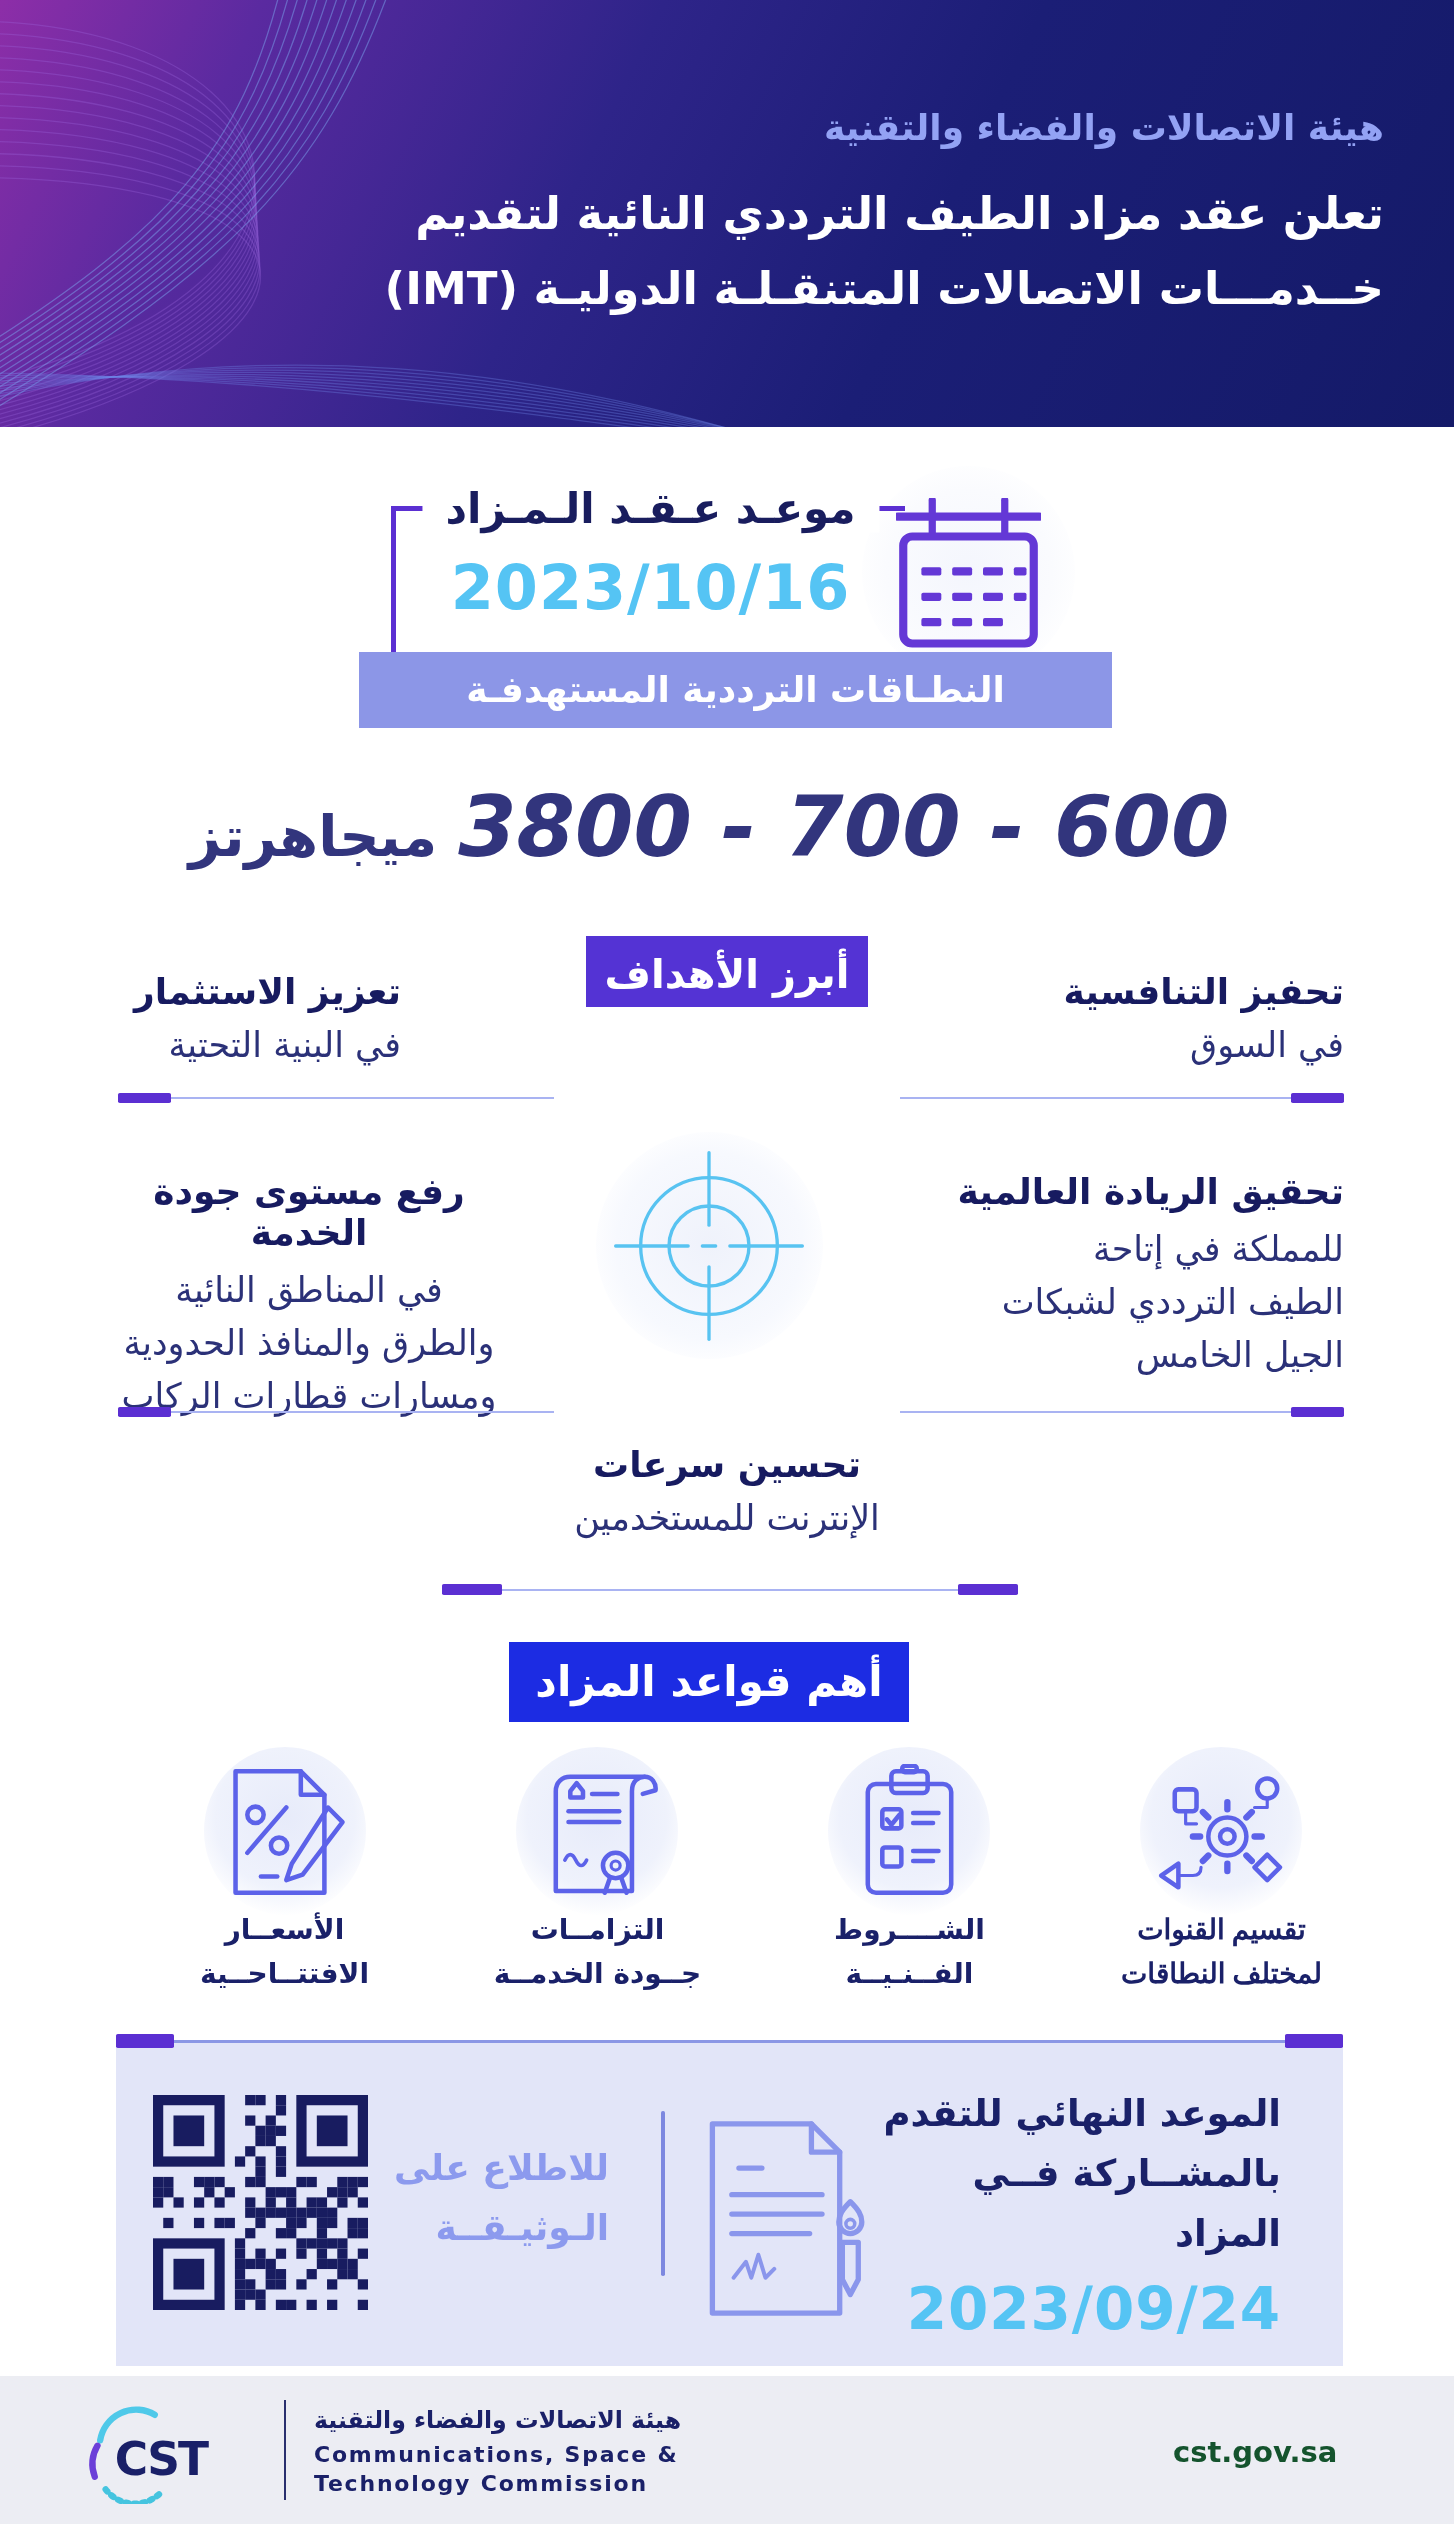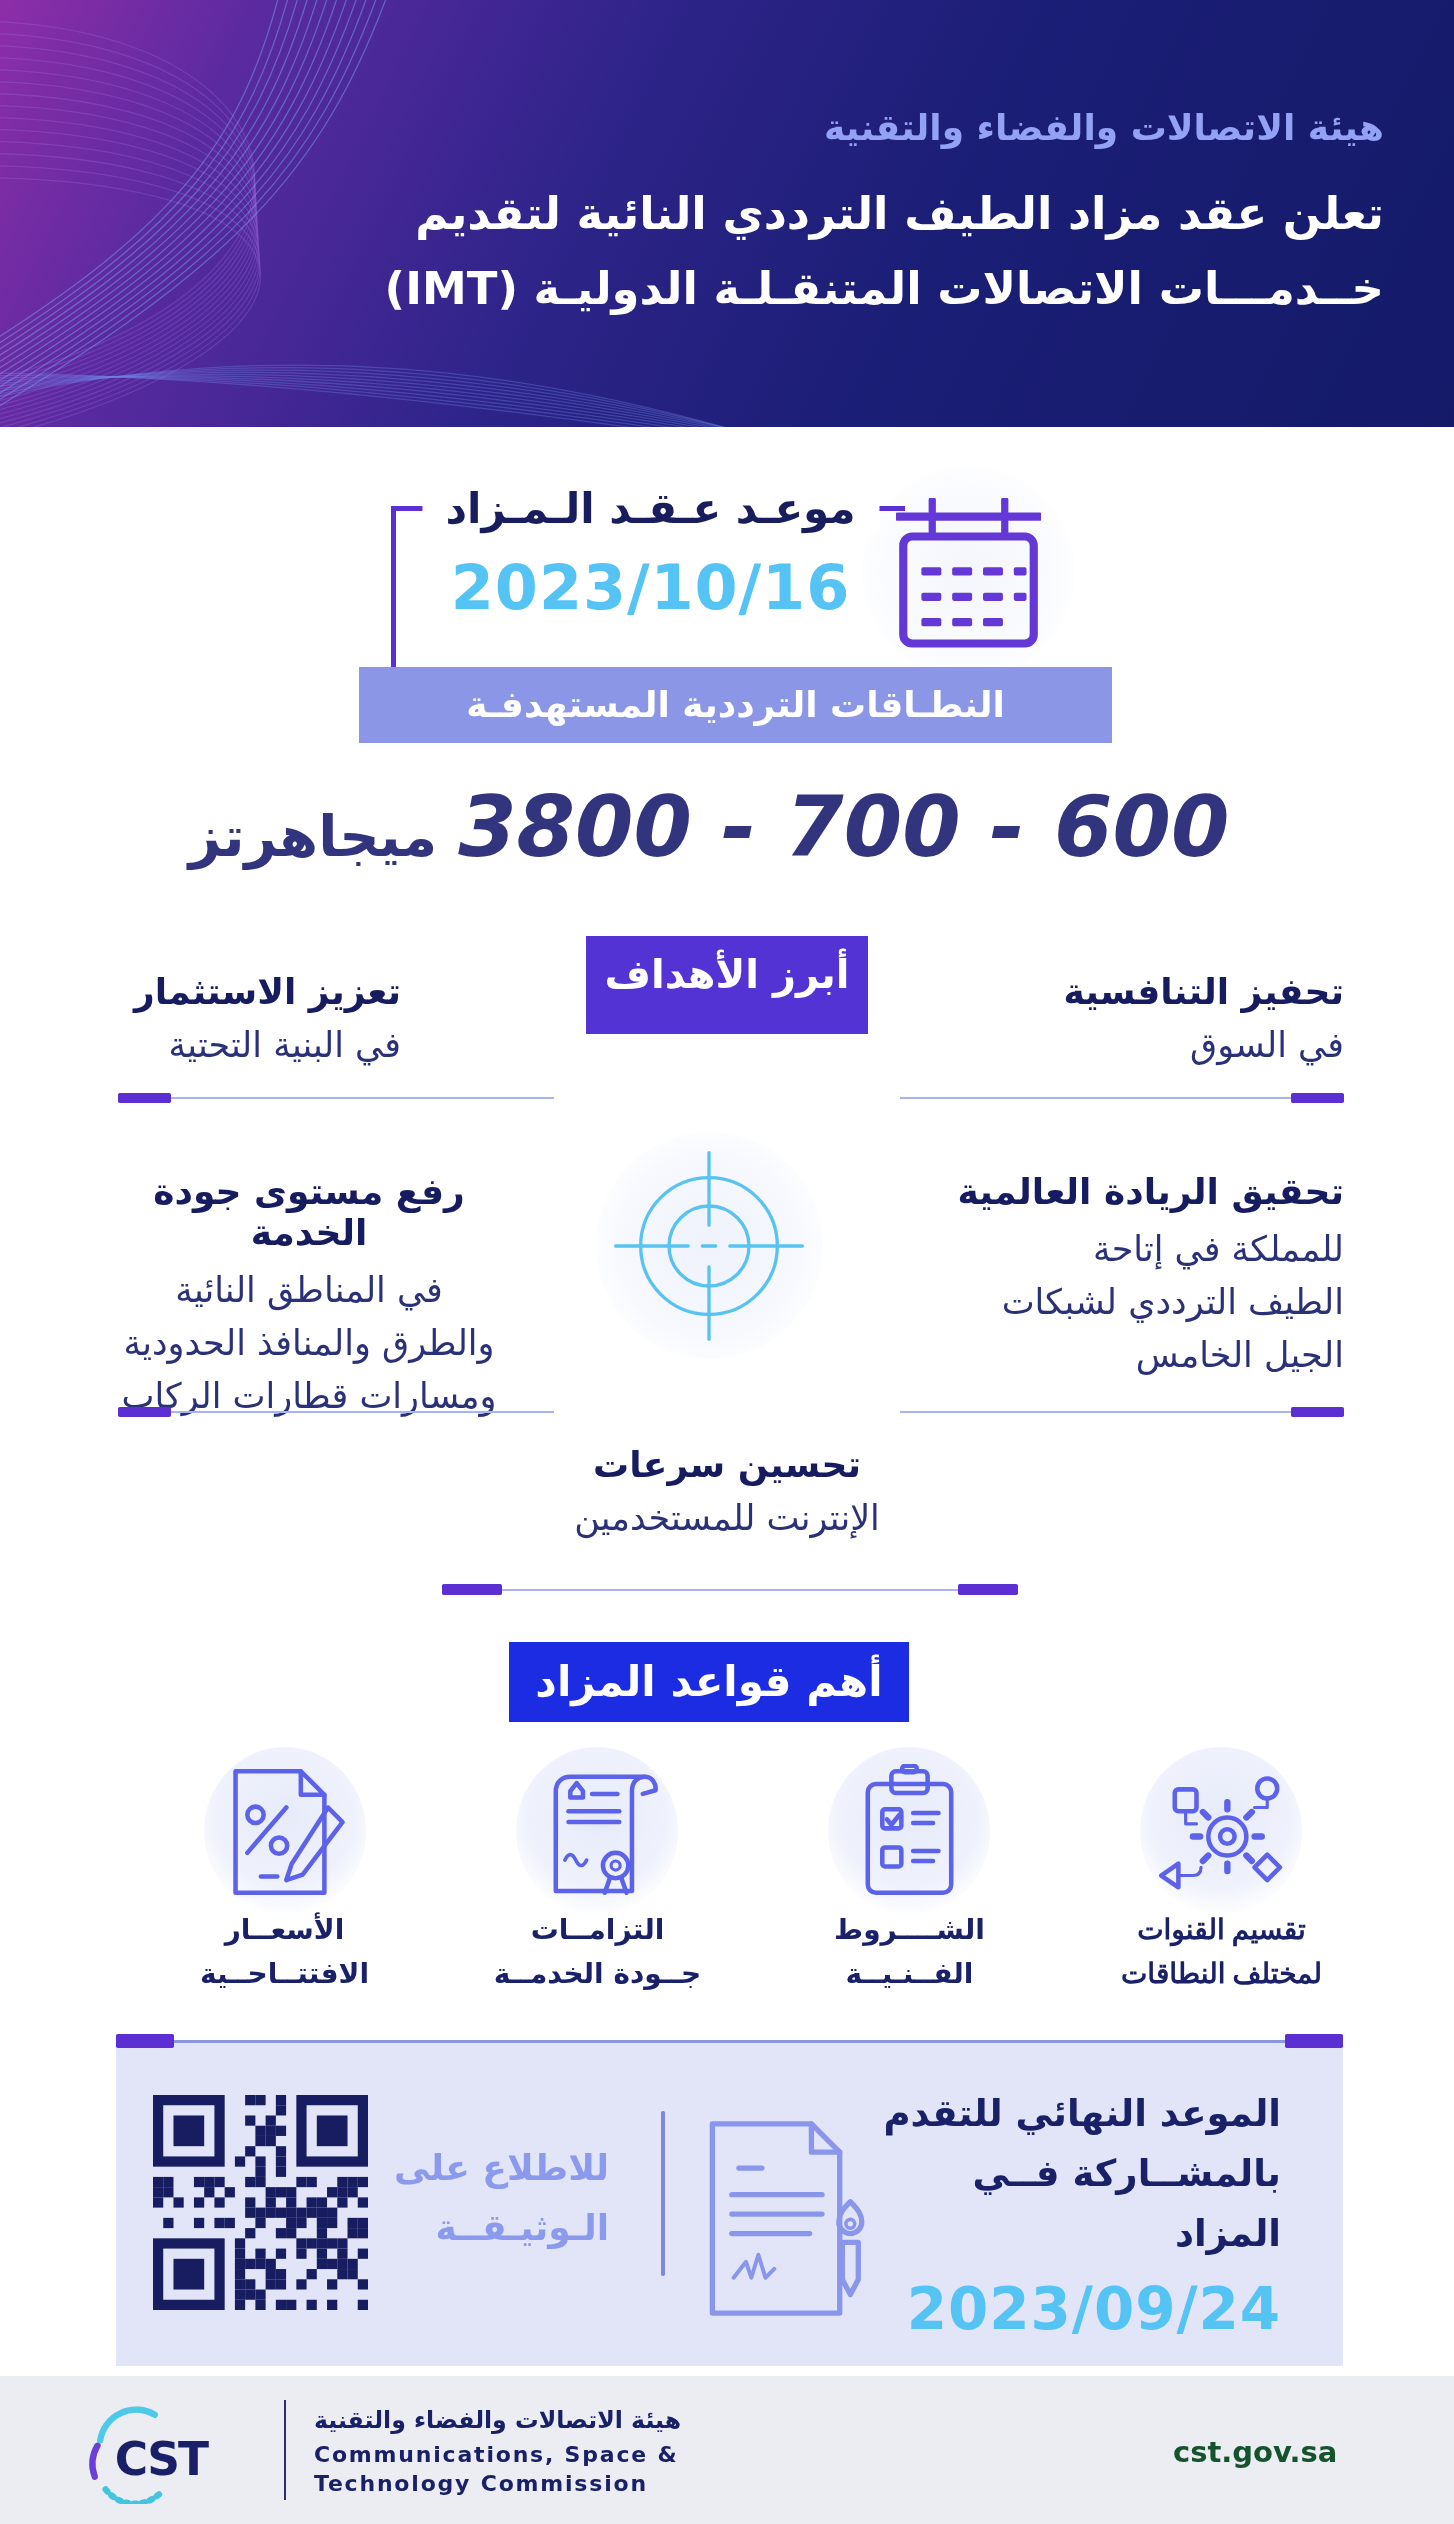--- a/index.html
+++ b/index.html
@@ -15,27 +15,27 @@
   .hero-l2{right:71px;top:262px;font-size:45px;font-weight:800;color:#ffffff;direction:rtl;text-align:right;}
   
   .halo{border-radius:50%;}
   .bracket{left:391px;top:506px;width:509px;height:160px;
            border-left:5.5px solid #5b2fd2;border-top:5.5px solid #5b2fd2;border-bottom:5.5px solid #5b2fd2;}
   .bracket-title{position:absolute;left:50%;top:0;transform:translate(-50%,-56%);background:#ffffff;
                  padding:0 23.6px;white-space:nowrap;font-size:42px;font-weight:800;color:#191d5e;direction:rtl;}
   .date-value{position:absolute;left:0;right:0;top:40px;text-align:center;direction:ltr;
               font-size:62px;font-weight:800;color:#55c4f4;letter-spacing:0.9px;}
   
-  .band-banner{left:359px;top:667px;width:753px;height:76px;background:#8c96e7;color:#ffffff;
+  .band-banner{left:359px;top:652px;width:753px;height:76px;background:#8c96e7;color:#ffffff;
                font-size:36px;font-weight:800;text-align:center;line-height:76px;direction:rtl;}
   .freq{left:0;top:778px;width:1418px;text-align:center;direction:rtl;color:#32357d;}
   .freq .nums{font-size:84px;font-weight:800;letter-spacing:1.8px;font-style:italic;}
   .freq .unit{font-size:56px;font-weight:800;margin-right:16.4px;}
   
-  .badge{left:586px;top:936px;width:282px;height:98px;background:#5433d4;color:#ffffff;
+  .badge{left:586px;top:936px;width:282px;height:71px;background:#5433d4;color:#ffffff;
          font-size:40px;font-weight:800;text-align:center;line-height:76px;direction:rtl;}
   .obj-title{font-size:36px;font-weight:800;color:#171b60;direction:rtl;}
   .obj-line{font-size:35px;font-weight:400;color:#2b3178;direction:rtl;}
   .uline{position:absolute;height:1.8px;background:#a9b3f2;}
   .udash{position:absolute;width:53px;height:10px;background:#5b2fd2;top:-4.5px;border-radius:1.8px;}
   .r-align{text-align:right;}
   .c-align{text-align:center;}
   
   .rules-banner{left:509px;top:1642px;width:400px;height:80px;background:#1c2ce3;color:#ffffff;
                 font-size:42px;font-weight:800;text-align:center;line-height:80px;direction:rtl;}

